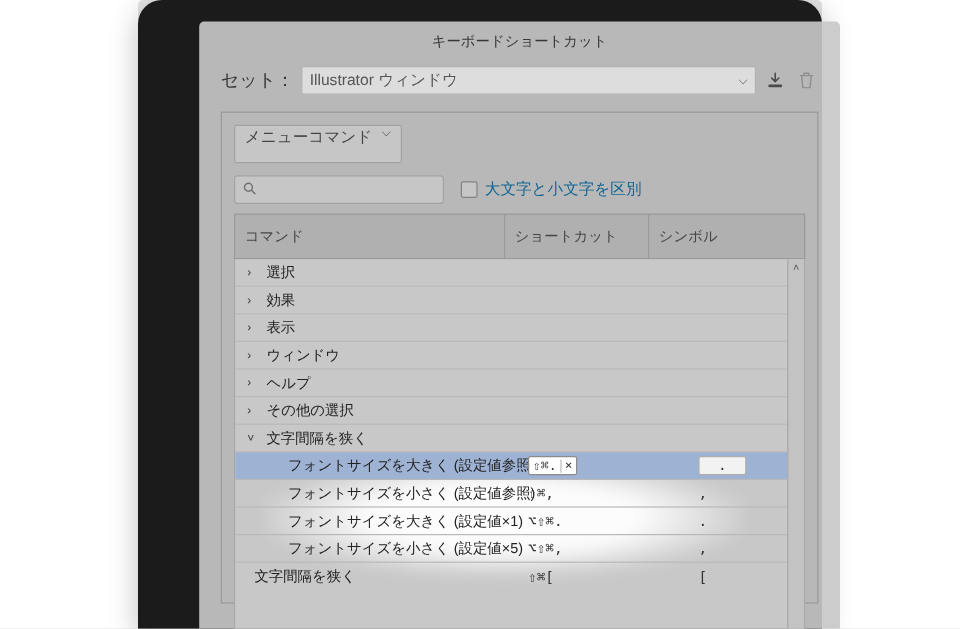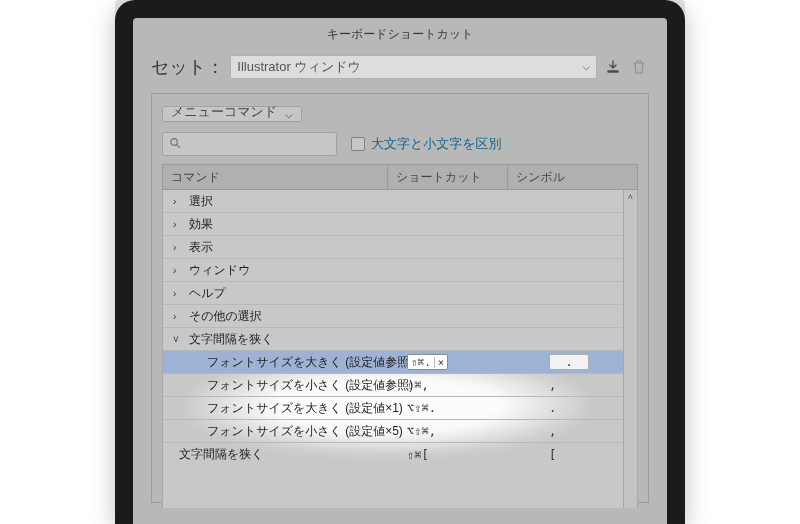--- a/index.html
+++ b/index.html
@@ -15,32 +15,33 @@
     box-shadow: 0 6px 24px rgba(0,0,0,0.25);
     position: relative;
   }
   .screen {
     width: 100%;
     height: 100%;
     background: #cdcccc;
     border-radius: 4px 4px 0 0;
     overflow: hidden;
     padding-top: 4px;
+    margin-left: 33px;
   }
 
   .titlebar {
     text-align: center;
     font-size: 12px;
     padding: 4px 0 8px;
     color: #333;
   }
 
   .row { display: flex; align-items: center; }
   .setrow { padding: 4px 18px 14px; gap: 6px; }
-  .label { font-size: 18px; }
+  .label { font-size: 15px; }
   .select {
     flex: 1;
     height: 24px;
     background: #ddd;
     border: 1px solid #b3b2b2;
     border-radius: 2px;
     display: flex;
     align-items: center;
     padding: 0 6px;
     position: relative;
@@ -61,22 +62,22 @@
   .inner {
     margin: 0 18px;
     border: 1px solid #a9a8a8;
     background: #cdcccc;
     padding: 10px 10px 0;
     height: 410px;
   }
 
   .typesel {
     display: inline-flex;
-    align-items: flex-end;
-    height: 16px;
+    align-items: flex-start;
+    height: 32px;
     background: #ddd;
     border: 1px solid #b3b2b2;
     border-radius: 2px;
     padding: 0 8px;
     gap: 8px;
     color: #444;
     margin-bottom: 10px;
   }
   .typesel .chev { font-size: 10px; }
 
@@ -91,21 +92,21 @@
     color: #777;
   }
   .search .mag { font-size: 13px; margin-right: 4px; }
   .check { display: inline-flex; align-items: center; gap: 6px; color: #0369a1; }
   .checkbox { width: 14px; height: 14px; border: 1px solid #8d8c8c; background: #ddd; border-radius: 2px; }
 
   .colhdr {
     display: flex;
     border: 1px solid #a9a8a8;
     background: #c4c3c3;
-    height: 26px;
+    height: 38px;
     align-items: stretch;
     font-size: 12px;
     color: #444;
   }
   .colhdr > div { border-right: 1px solid #a9a8a8; display: flex; align-items: center; padding: 0 8px; }
   .colhdr > div:last-child { border-right: none; }
   .col-cmd { flex: 0 0 225px; }
   .col-sc  { flex: 0 0 120px; }
   .col-sym { flex: 1; }
 

